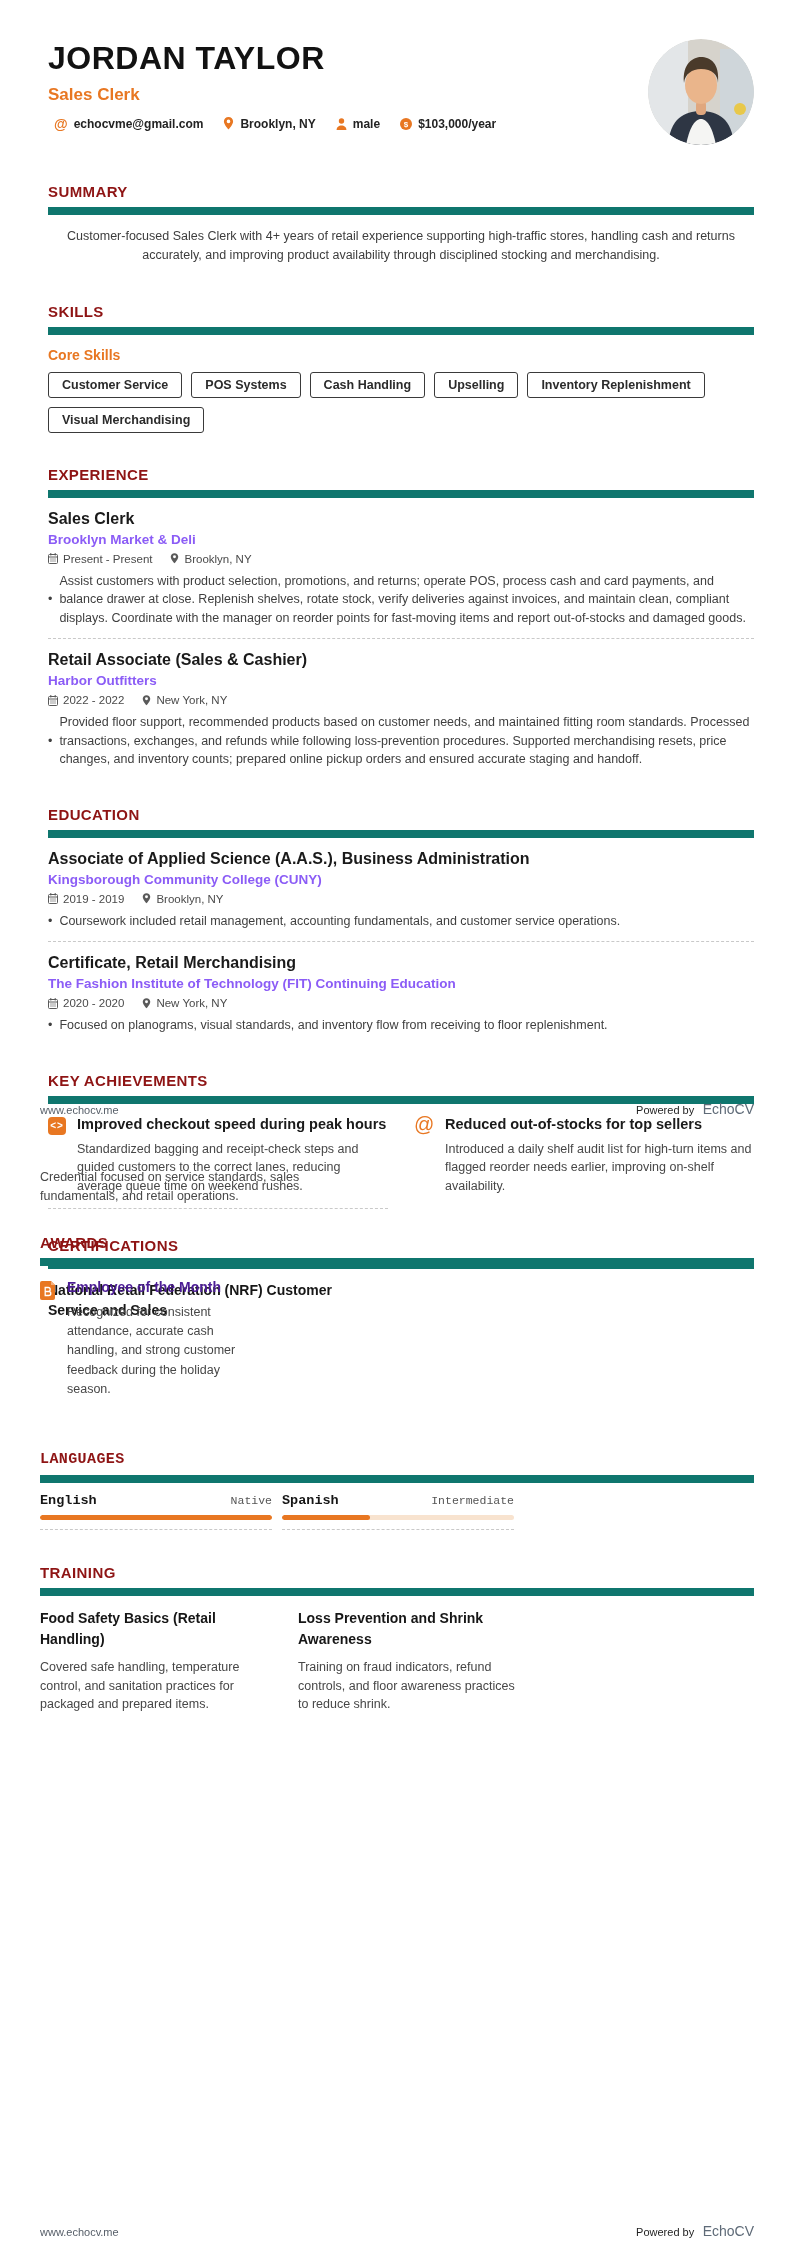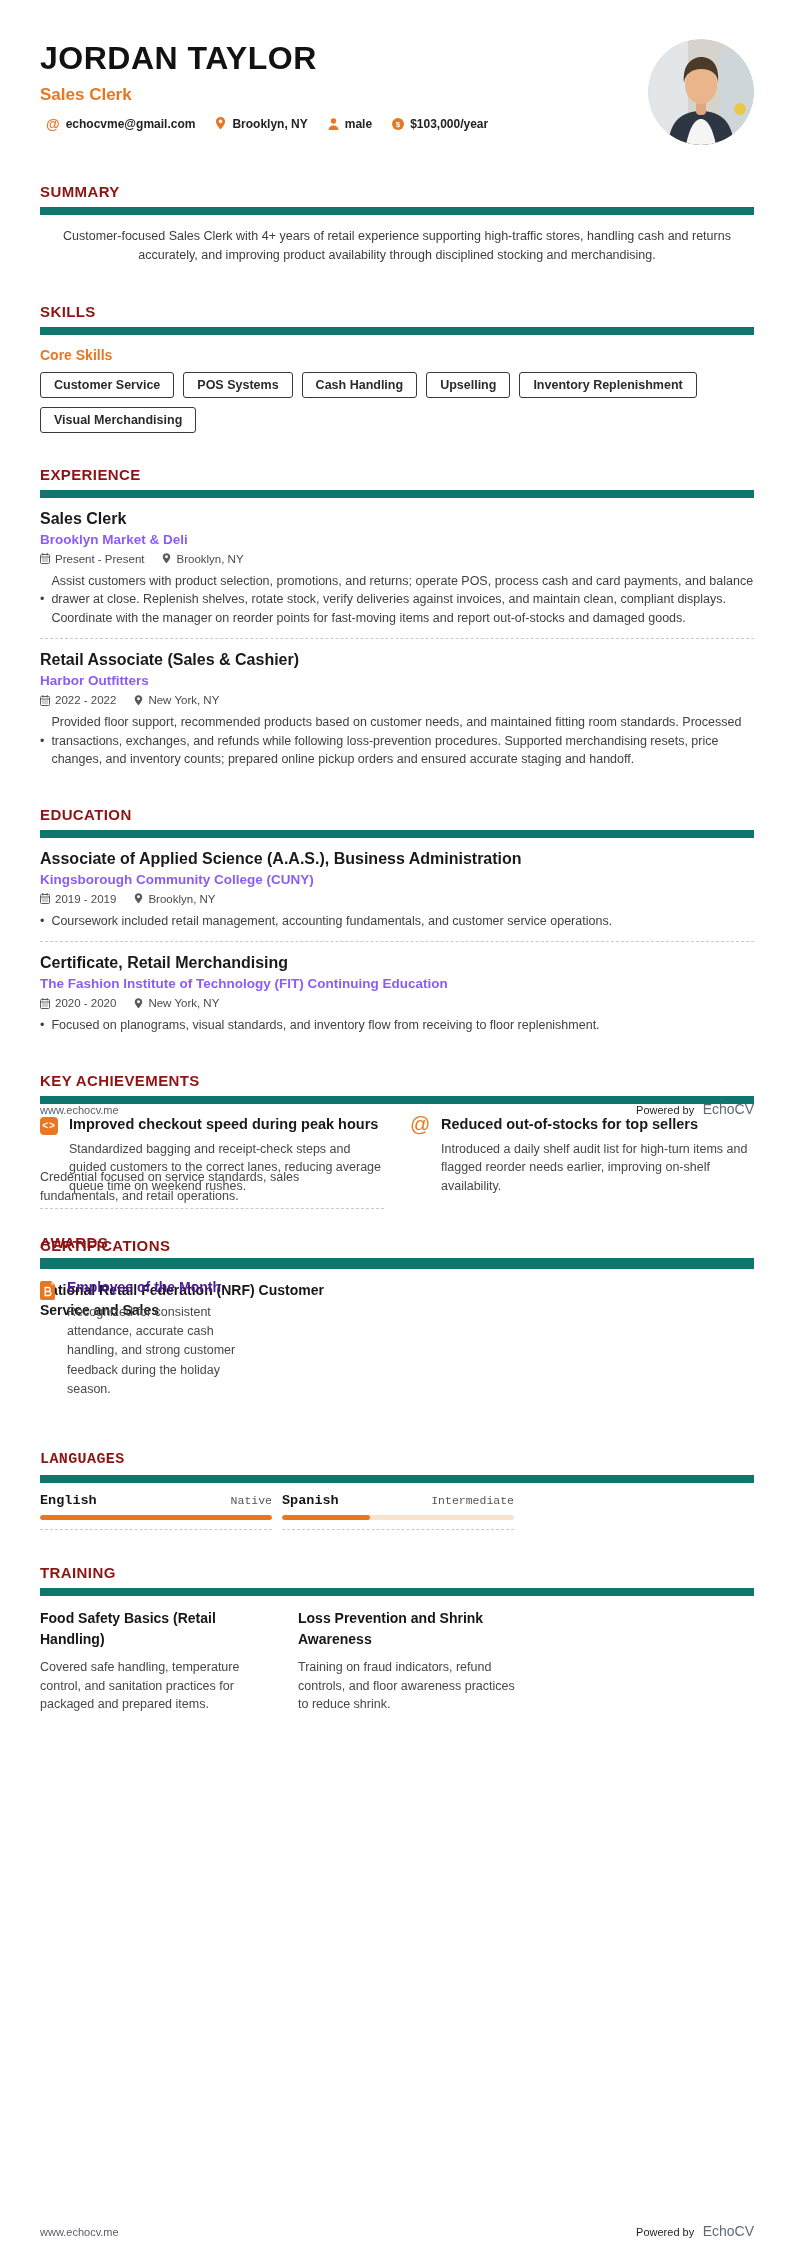--- a/index.html
+++ b/index.html
@@ -1,18 +1,18 @@
 <!DOCTYPE html>
 <html><head>
 <meta charset="utf-8">
 <style>
   * { margin:0; padding:0; box-sizing:border-box; }
   html,body { background:#fff; }
   body { font-family:"Liberation Sans", sans-serif; color:#3f3f3f; }
-  .page { position:relative; width:794px; height:2246px; margin:0 auto; background:#fff; overflow:hidden; }
+  .page { position:relative; width:794px; height:2246px; margin:0 auto; background:#fff; overflow:hidden;padding-left:8px; }
   .inner { padding:42px 40px 0 40px; }
 
   
   .header { position:relative; min-height:110px; }
   .name { font-size:32px; font-weight:800; color:#121212; letter-spacing:.5px; line-height:1.05; }
   .job-title { font-size:17px; font-weight:700; color:#e87722; margin-top:9px; }
   .contact-row { display:flex; align-items:center; gap:20px; margin-top:12px; margin-left:6px; }
   .contact-item { display:flex; align-items:center; gap:6px; font-size:12px; font-weight:700; color:#232323; }
   .ci { display:inline-flex; align-items:center; justify-content:center; }
   .at-glyph { color:#e87722; font-size:14px; font-weight:700; line-height:1; }

